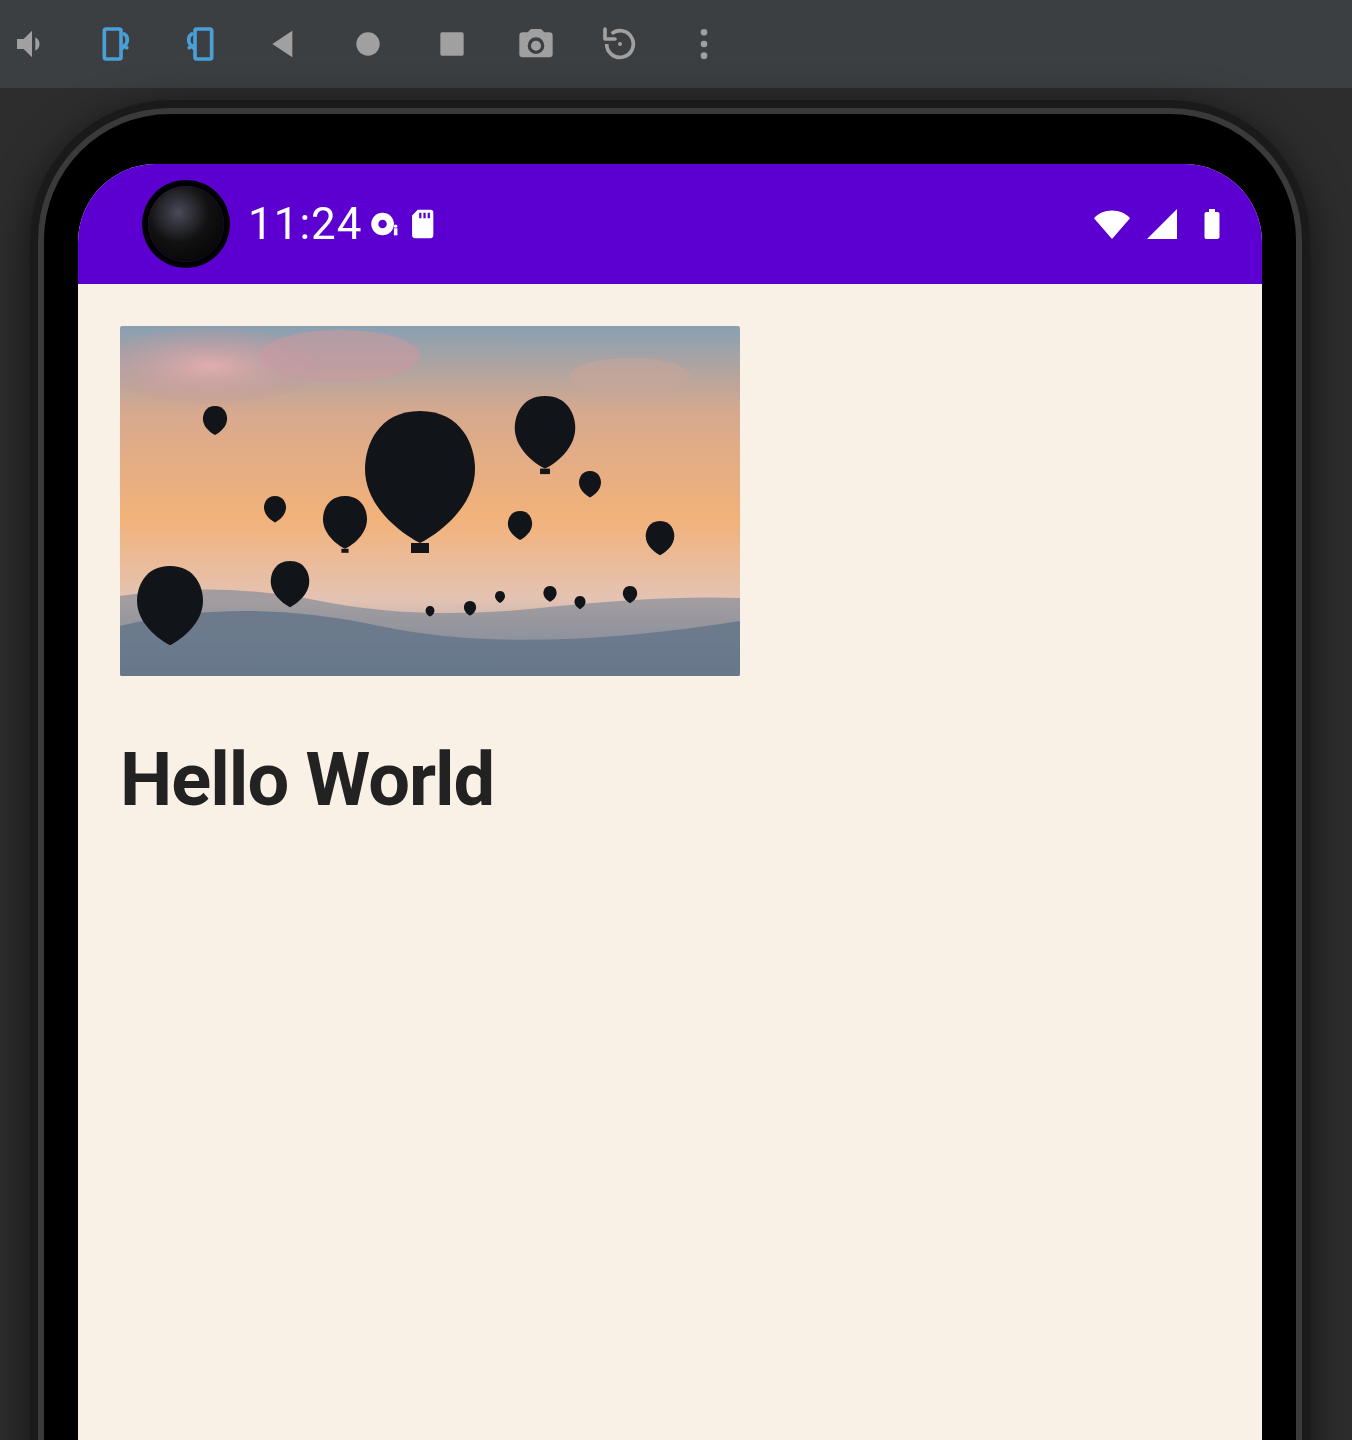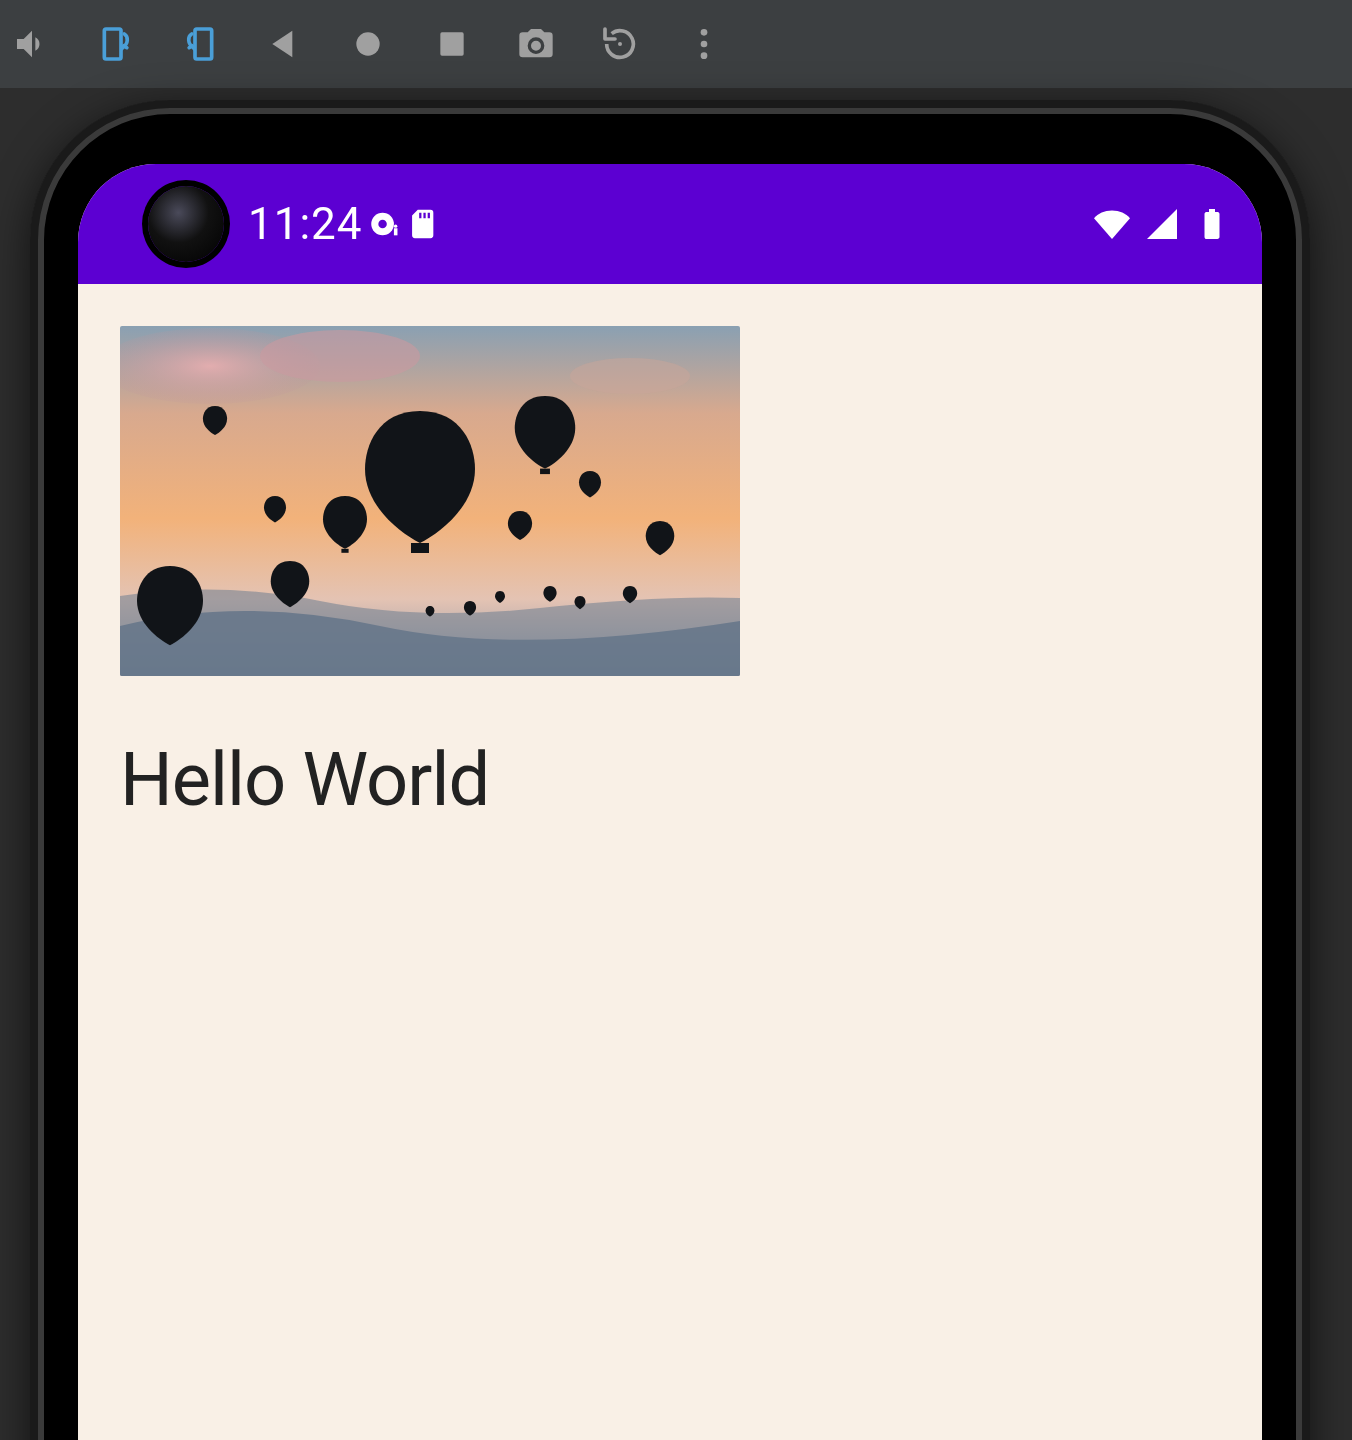--- a/index.html
+++ b/index.html
@@ -135,21 +135,21 @@
       border-radius: 2px;
       overflow: hidden;
       position: relative;
       display: block;
     }
     .hero-image svg { display: block; width: 100%; height: 100%; }
 
     .hello-title {
       margin-top: 60px;
       font-size: 74px;
-      font-weight: 400;
+      font-weight: 700;
       color: #222;
       letter-spacing: -1px;
     }
 
   </style>
 </head>
 <body>
 
 <div class="emulator-toolbar">
   <span class="tb-icon">

